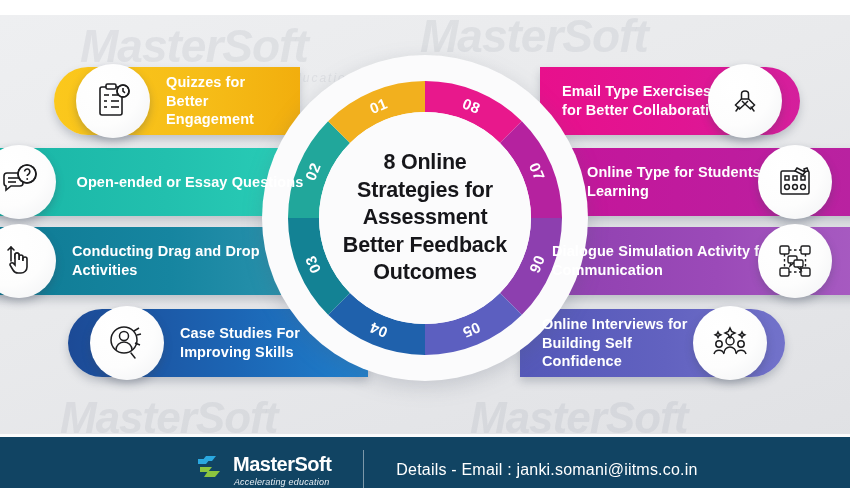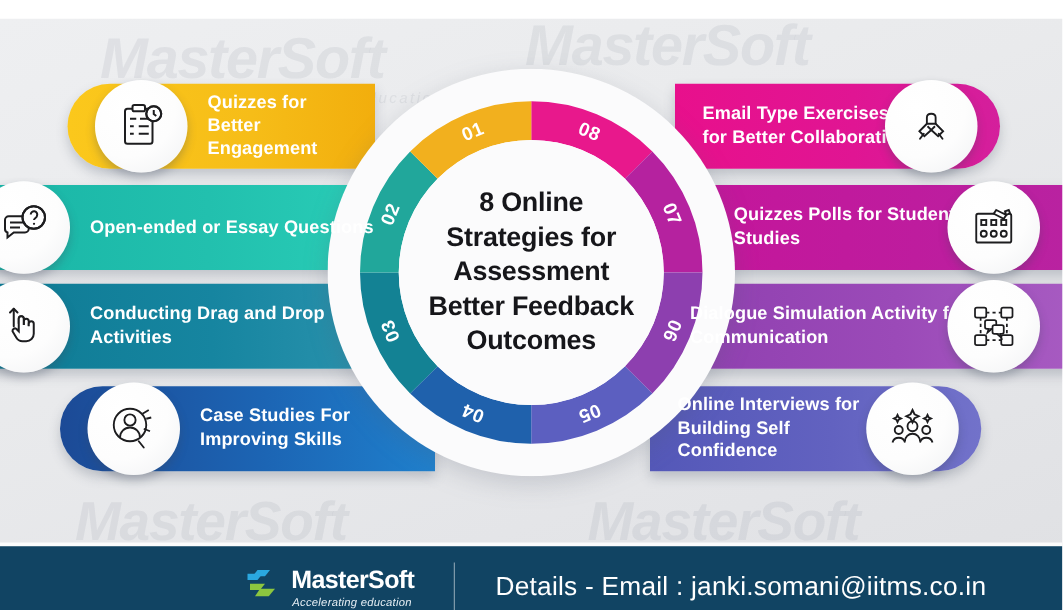--- a/index.html
+++ b/index.html
@@ -69,21 +69,21 @@
     align-items: center;
     color: #ffffff;
     font-size: 14.5px;
     font-weight: 600;
     line-height: 1.28;
     letter-spacing: 0.1px;
   }
   .bar .label { position: relative; z-index: 3; }
 
   
-  .bar.left { justify-content: flex-start; }
+  .bar.left { justify-content: center; }
   .bar.left .label { margin-left: 112px; padding-right: 12px; }
   .bar.left.wide .label { margin-left: 92px; }
 
   
   .bar.right { justify-content: flex-start; }
   .bar.right .label { margin-left: 22px; padding-right: 70px; }
 
   .bar-bg {
     position: absolute;
     inset: 0;
@@ -134,21 +134,21 @@
     color: #e6eef4; font-size: 9px; font-style: italic;
     align-self: flex-end; margin-top: 3px; margin-right: 2px;
     letter-spacing: 0.2px;
   }
   #footer-divider {
     width: 1px; height: 40px;
     background: rgba(255,255,255,0.45);
     margin: 0 32px;
   }
   #footer-details {
-    color: #ffffff; font-size: 21px; font-weight: 400;
+    color: #ffffff; font-size: 16px; font-weight: 400;
     letter-spacing: 0.2px;
   }
   #footer-top-line {
     position: absolute; left: 0; bottom: 66px;
     width: 850px; height: 3px;
     background: rgba(255,255,255,0.85);
   }
 </style>
 </head>
 <body>
@@ -216,21 +216,21 @@
         <path d="M20 19v-3a2 2 0 014 0v4" fill="#fff"></path>
         <path d="M24 20v-2a2 2 0 014 0v8a6 6 0 01-6 6h-3a6 6 0 01-5-3l-3-5a2 2 0 013-2l2 2V14a2 2 0 014 0v5" fill="#fff"></path>
       </svg>
     </div>
     <div class="label">
       <span>Conducting Drag</span>
       <span>and Drop Activities</span>
     </div>
   </div>
 
-  <div class="bar left" style="left:48px; top:294px; width:300px;">
+  <div class="bar left" style="left:68px; top:294px; width:300px;">
     <div class="bar-bg" style="background:linear-gradient(90deg,#1C4A96 0%,#1C65B4 55%,#1F80CD 100%);"></div>
     <div class="icon-bubble">
       <svg width="40" height="40" viewBox="0 0 40 40" fill="none" stroke="#1d1d1f" stroke-width="1.5">
         <circle cx="17" cy="17" r="13"></circle>
         <circle cx="17" cy="13" r="4.5"></circle>
         <path d="M9 27a8 8 0 0116 0"></path>
         <path d="M27 8l5-3M30 12l4-1M28 20l5 2"></path>
         <path d="M24 30l4 5" stroke-linecap="round"></path>
       </svg>
     </div>
@@ -267,23 +267,23 @@
         <rect x="18" y="14" width="4" height="4"></rect>
         <rect x="26" y="14" width="4" height="4"></rect>
         <circle cx="12" cy="25" r="2.4"></circle>
         <circle cx="20" cy="25" r="2.4"></circle>
         <circle cx="28" cy="25" r="2.4"></circle>
         <path d="M22 6l8 4-2 3-8-4z" fill="#fff"></path>
         <path d="M30 10l3-1.5-1-2.5-3 1z" fill="#fff"></path>
       </svg>
     </div>
     <div class="label">
-      <span>Quizzes Polls for</span>
+      <span>Online Type for</span>
       <span>Students'</span>
-      <span>Studies</span>
+      <span>Learning</span>
     </div>
   </div>
 
   <div class="bar right flush" style="left:530px; top:212px; width:340px;">
     <div class="bar-bg" style="background:linear-gradient(90deg,#8E3FAF 0%,#9B4AB8 55%,#A85CC2 100%);"></div>
     <div class="icon-bubble">
       <svg width="40" height="40" viewBox="0 0 40 40" fill="none" stroke="#1d1d1f" stroke-width="1.4">
         <rect x="5" y="5" width="9" height="8" rx="1.5"></rect>
         <rect x="26" y="5" width="9" height="8" rx="1.5"></rect>
         <rect x="5" y="27" width="9" height="8" rx="1.5"></rect>

